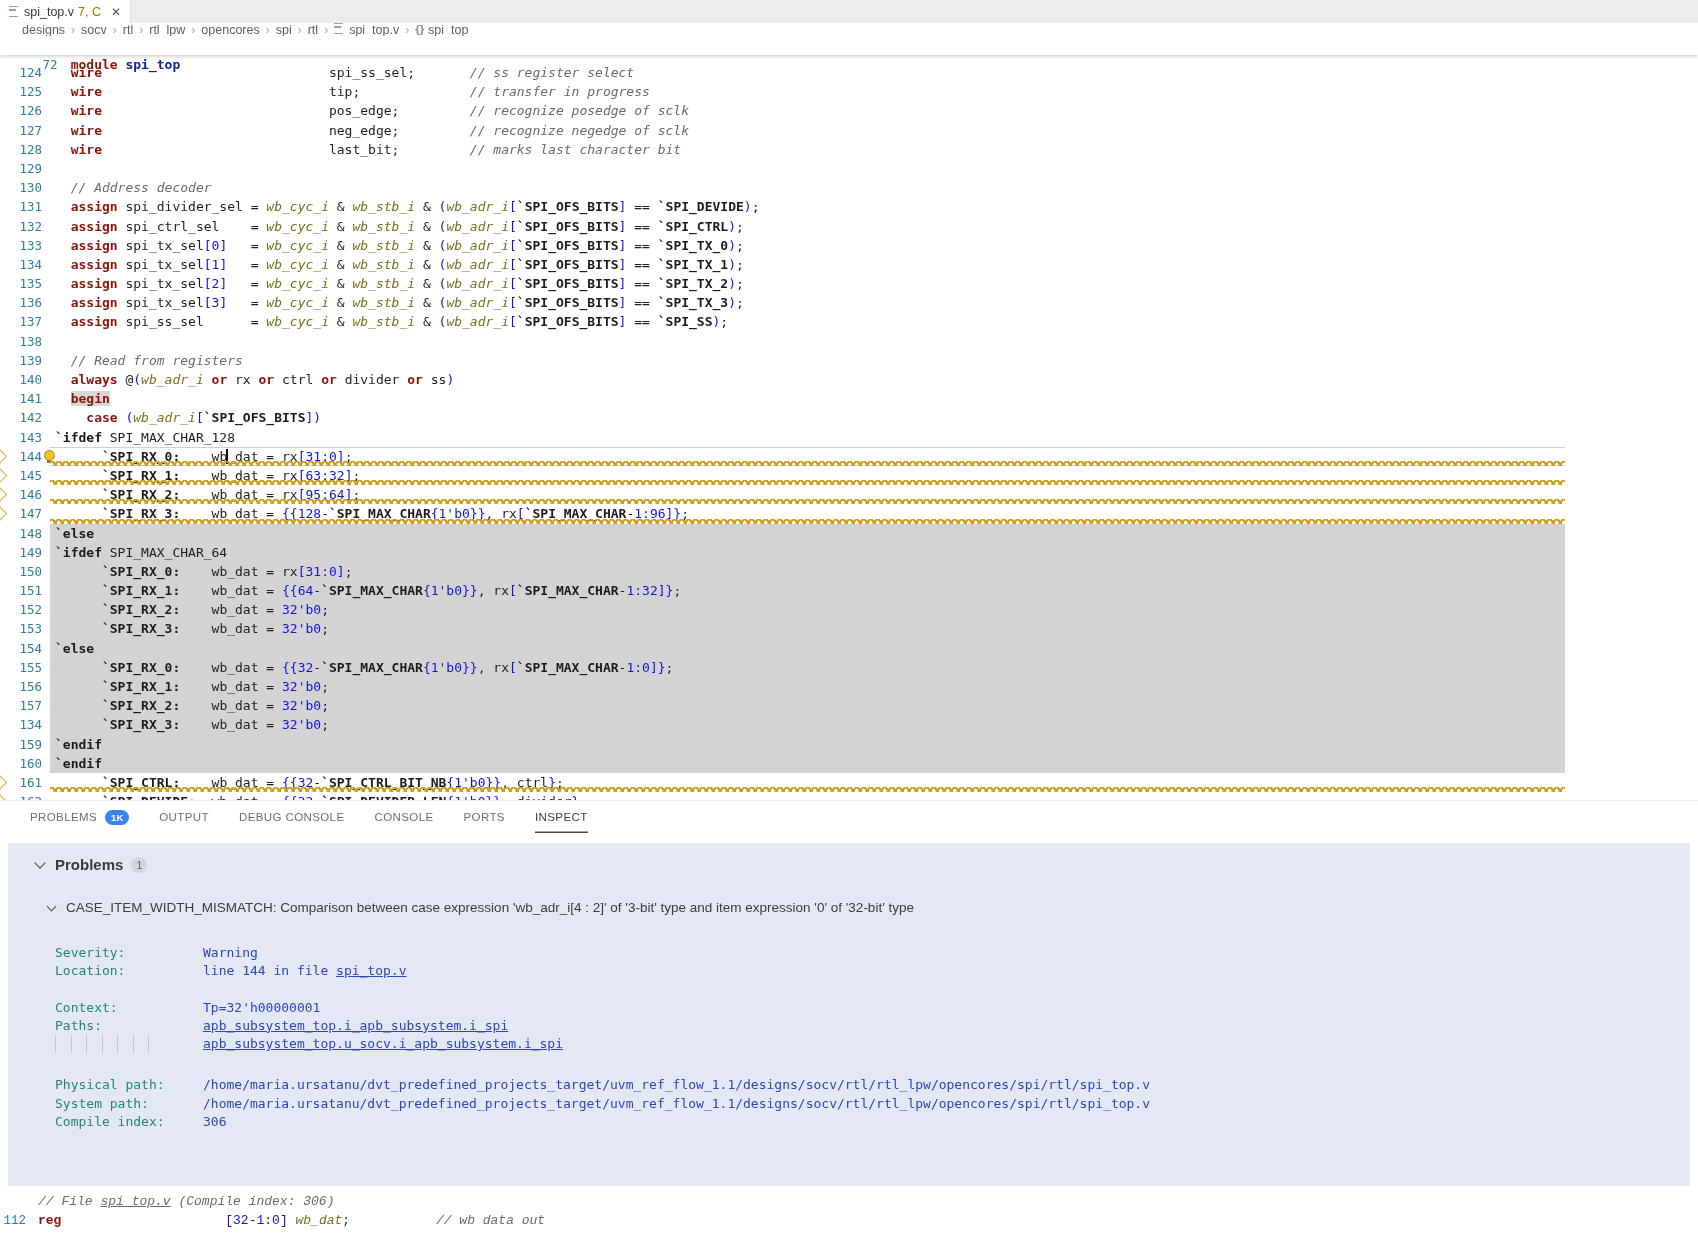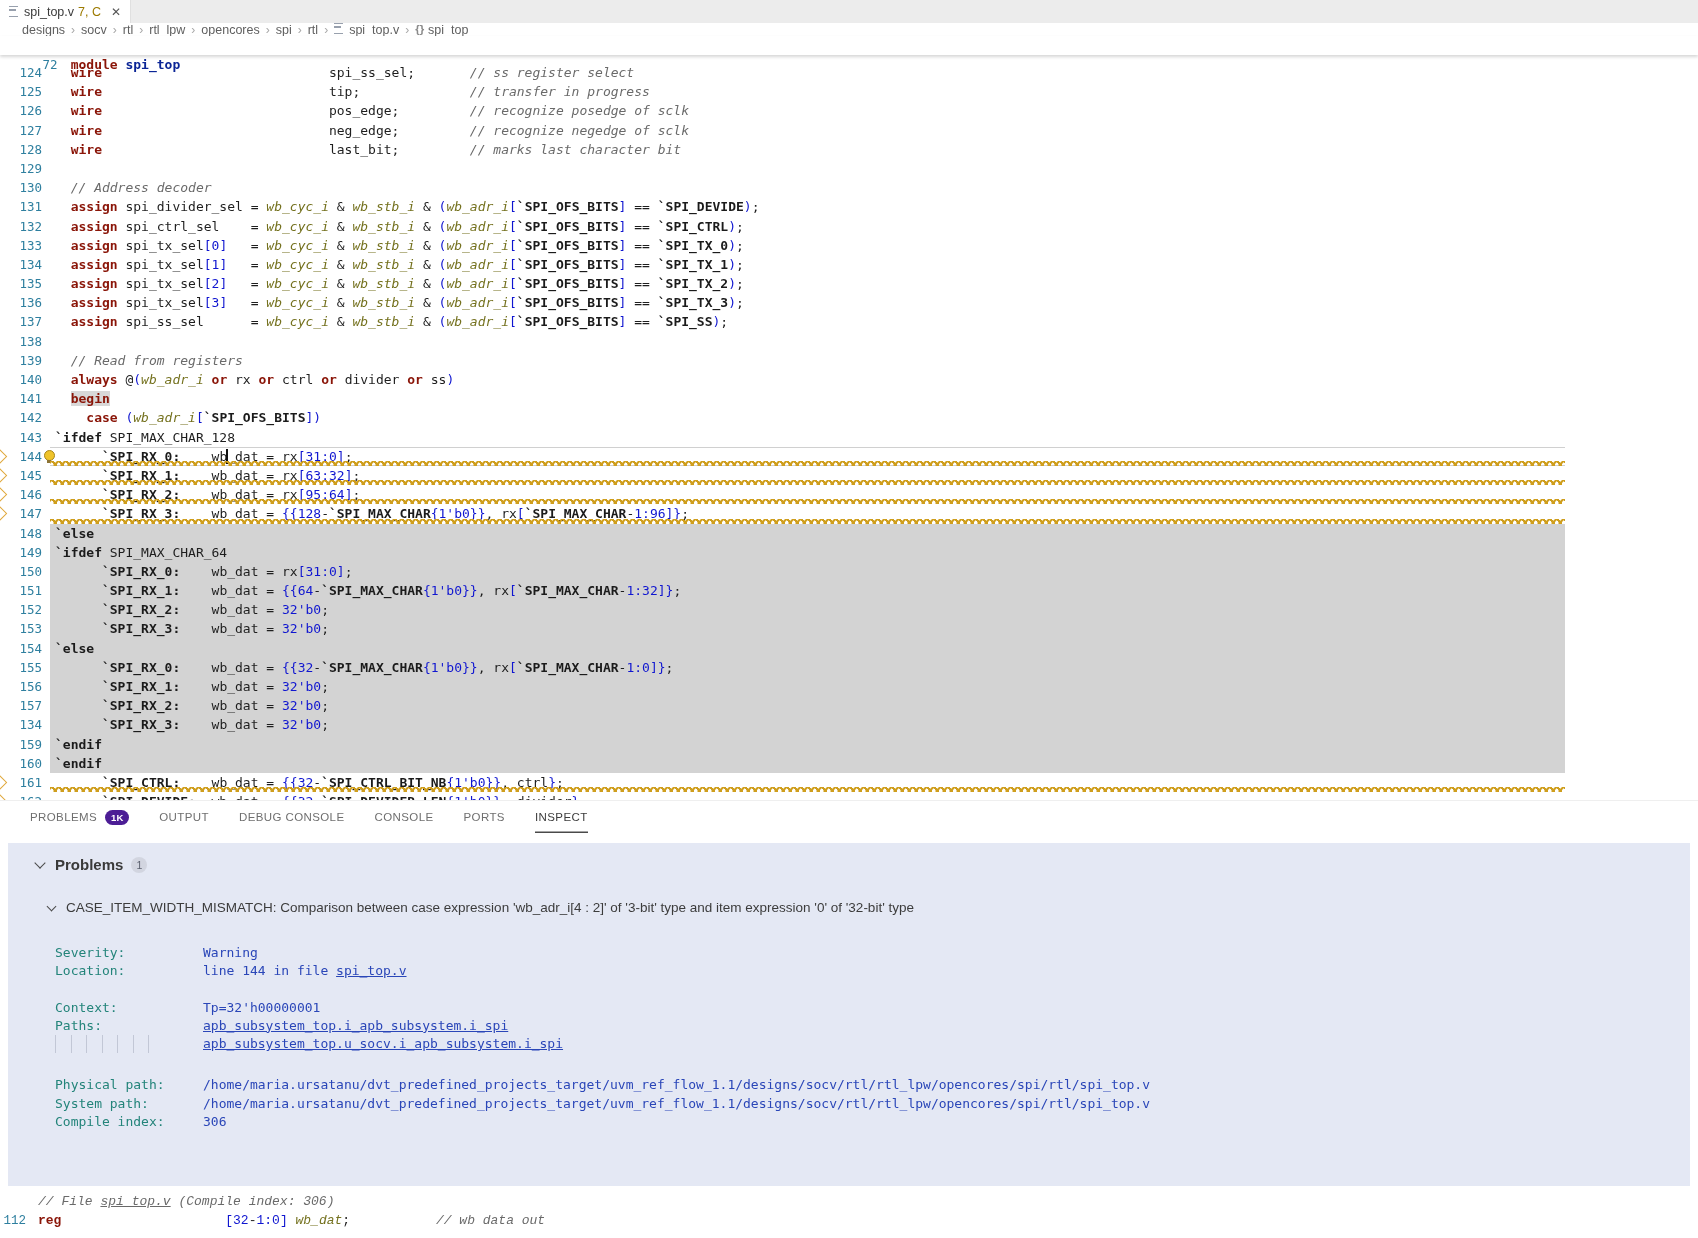--- a/index.html
+++ b/index.html
@@ -55,21 +55,21 @@
        background:#efc32a;border:1px solid #a8861c;}
   .bulb::after{content:"";position:absolute;left:2.3px;top:9.5px;width:4px;height:3px;background:#8d7434;}
   .cursor{display:inline-block;width:1.5px;height:15px;background:#101010;vertical-align:-3px;margin:0 -0.75px;}
 
   
   .panel-tabs{position:absolute;top:800px;left:0;right:0;height:32px;background:#fff;
        border-top:1px solid #efefef;display:flex;align-items:center;padding-left:30px;}
   .ptab{font-size:11.5px;letter-spacing:.4px;color:#6f6f6f;margin-right:30px;display:flex;align-items:center;
        height:100%;cursor:pointer;}
   .ptab.active{color:#3c3c3c;box-shadow:inset 0 -1.5px 0 #4a4a4a;}
-  .pt-badge{background:#4c1d95;color:#fff;font-size:9.5px;font-weight:bold;border-radius:9px;
+  .pt-badge{background:#3b82f6;color:#fff;font-size:9.5px;font-weight:bold;border-radius:9px;
        padding:2px 6px;margin-left:8px;letter-spacing:0;}
 
   
   .prob-panel{position:absolute;top:843px;left:8px;right:8px;height:343px;background:#e4e8f4;}
   .chev{display:inline-block;width:7px;height:7px;border-right:1.6px solid #4a4a4a;
        border-bottom:1.6px solid #4a4a4a;transform:rotate(45deg);margin-right:11px;}
   .prob-header{margin:13px 0 0 28px;display:flex;align-items:center;}
   .prob-header .chev{margin-top:-3px;}
   .ptitle{font-size:15px;font-weight:bold;color:#3a3a3a;}
   .pbadge{background:#d2d5e0;color:#5a5f6e;font-size:10.5px;border-radius:50%;width:16px;height:16px;

